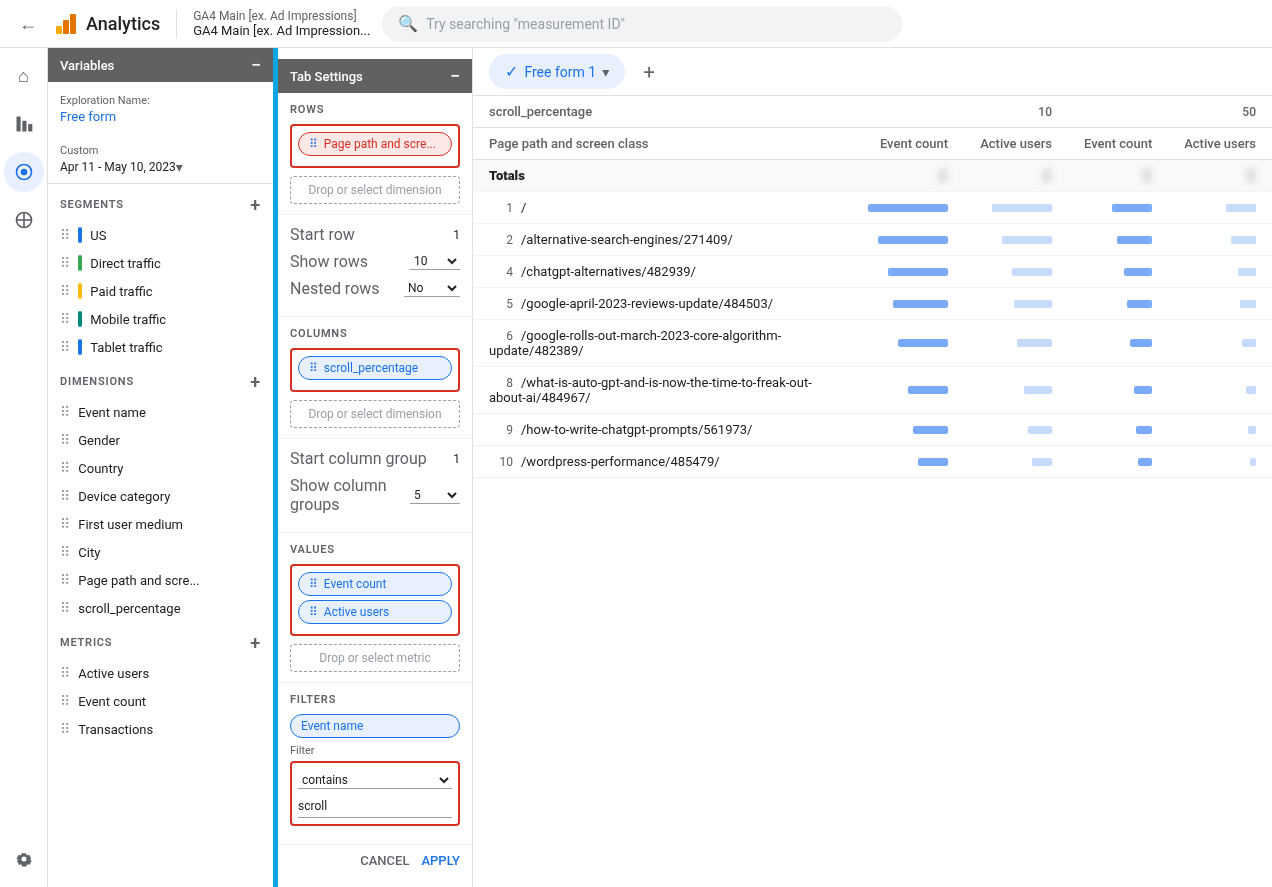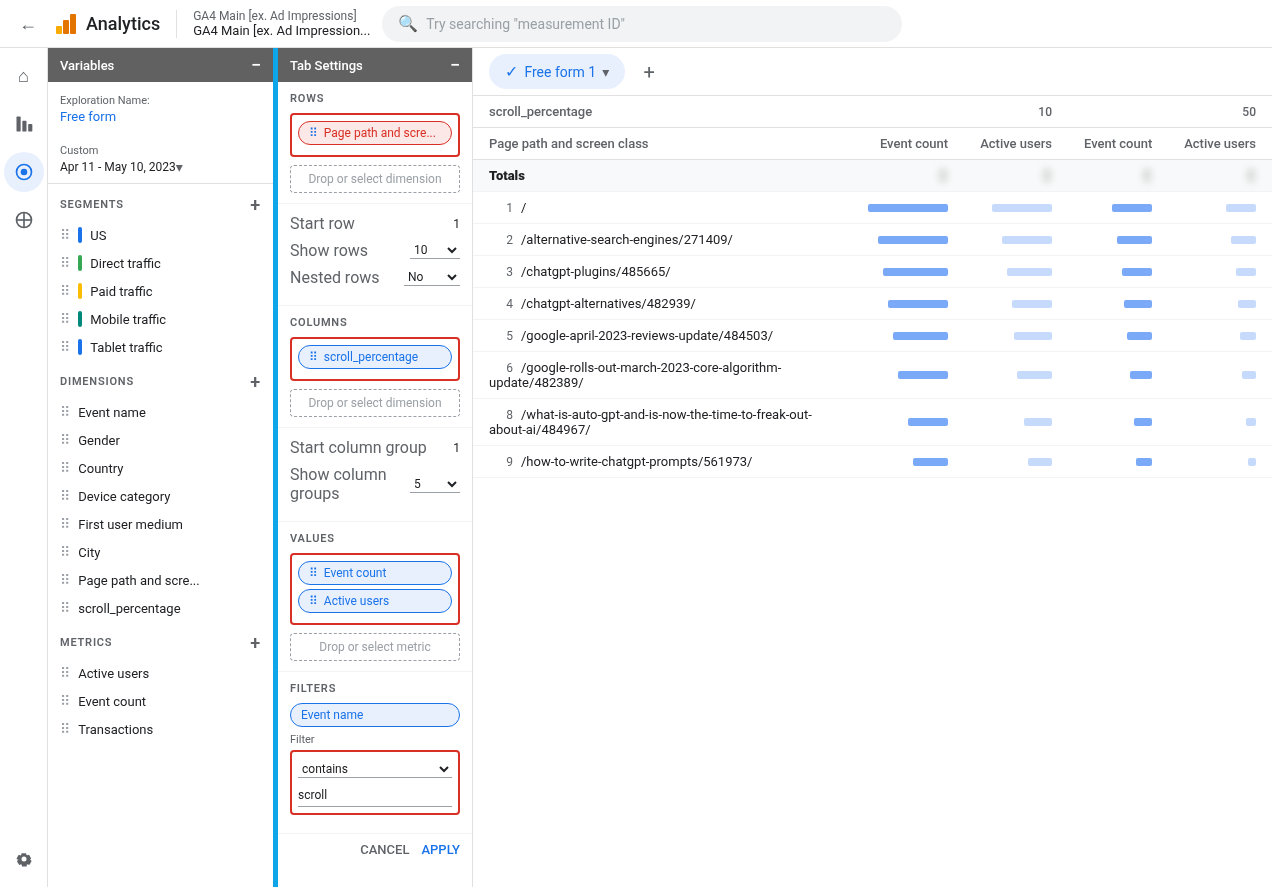--- a/index.html
+++ b/index.html
@@ -131,20 +131,21 @@
 
     
     .tab-settings-panel {
       width: 195px;
       background: #fff;
       border-right: 1px solid #e0e0e0;
       display: flex;
       flex-direction: column;
       overflow-y: auto;
       flex-shrink: 0;
+      justify-content: center;
     }
 
     .settings-section { padding: 10px 12px; border-bottom: 1px solid #f1f3f4; }
     .settings-section-title {
       font-size: 11px;
       font-weight: 600;
       color: #5f6368;
       letter-spacing: 0.8px;
       margin-bottom: 8px;
       text-transform: uppercase;
@@ -644,43 +645,20 @@
                   <span class="mini-bar" style="width:35px;"></span>
                 </div>
               </td>
               <td class="num">
                 <div class="bar-cell">
                   <span class="mini-bar-light" style="width:25px;"></span>
                 </div>
               </td>
             </tr>
             <tr>
-              <td><span class="row-num">3</span><span class="page-path">/chatgpt-plugins/485665/</span></td>
-              <td class="num">
-                <div class="bar-cell">
-                  <span class="mini-bar" style="width:65px;"></span>
-                </div>
-              </td>
-              <td class="num">
-                <div class="bar-cell">
-                  <span class="mini-bar-light" style="width:45px;"></span>
-                </div>
-              </td>
-              <td class="num">
-                <div class="bar-cell">
-                  <span class="mini-bar" style="width:30px;"></span>
-                </div>
-              </td>
-              <td class="num">
-                <div class="bar-cell">
-                  <span class="mini-bar-light" style="width:20px;"></span>
-                </div>
-              </td>
-            </tr>
-            <tr>
               <td><span class="row-num">4</span><span class="page-path">/chatgpt-alternatives/482939/</span></td>
               <td class="num">
                 <div class="bar-cell">
                   <span class="mini-bar" style="width:60px;"></span>
                 </div>
               </td>
               <td class="num">
                 <div class="bar-cell">
                   <span class="mini-bar-light" style="width:40px;"></span>
                 </div>
@@ -781,17 +759,40 @@
                 <div class="bar-cell">
                   <span class="mini-bar" style="width:16px;"></span>
                 </div>
               </td>
               <td class="num">
                 <div class="bar-cell">
                   <span class="mini-bar-light" style="width:8px;"></span>
                 </div>
               </td>
             </tr>
+            <tr>
+              <td><span class="row-num">10</span><span class="page-path">/wordpress-performance/485479/</span></td>
+              <td class="num">
+                <div class="bar-cell">
+                  <span class="mini-bar" style="width:30px;"></span>
+                </div>
+              </td>
+              <td class="num">
+                <div class="bar-cell">
+                  <span class="mini-bar-light" style="width:20px;"></span>
+                </div>
+              </td>
+              <td class="num">
+                <div class="bar-cell">
+                  <span class="mini-bar" style="width:14px;"></span>
+                </div>
+              </td>
+              <td class="num">
+                <div class="bar-cell">
+                  <span class="mini-bar-light" style="width:6px;"></span>
+                </div>
+              </td>
+            </tr>
           </tbody>
       </table>
     </div>
   </div>
 </div>
 
 </body></html>

